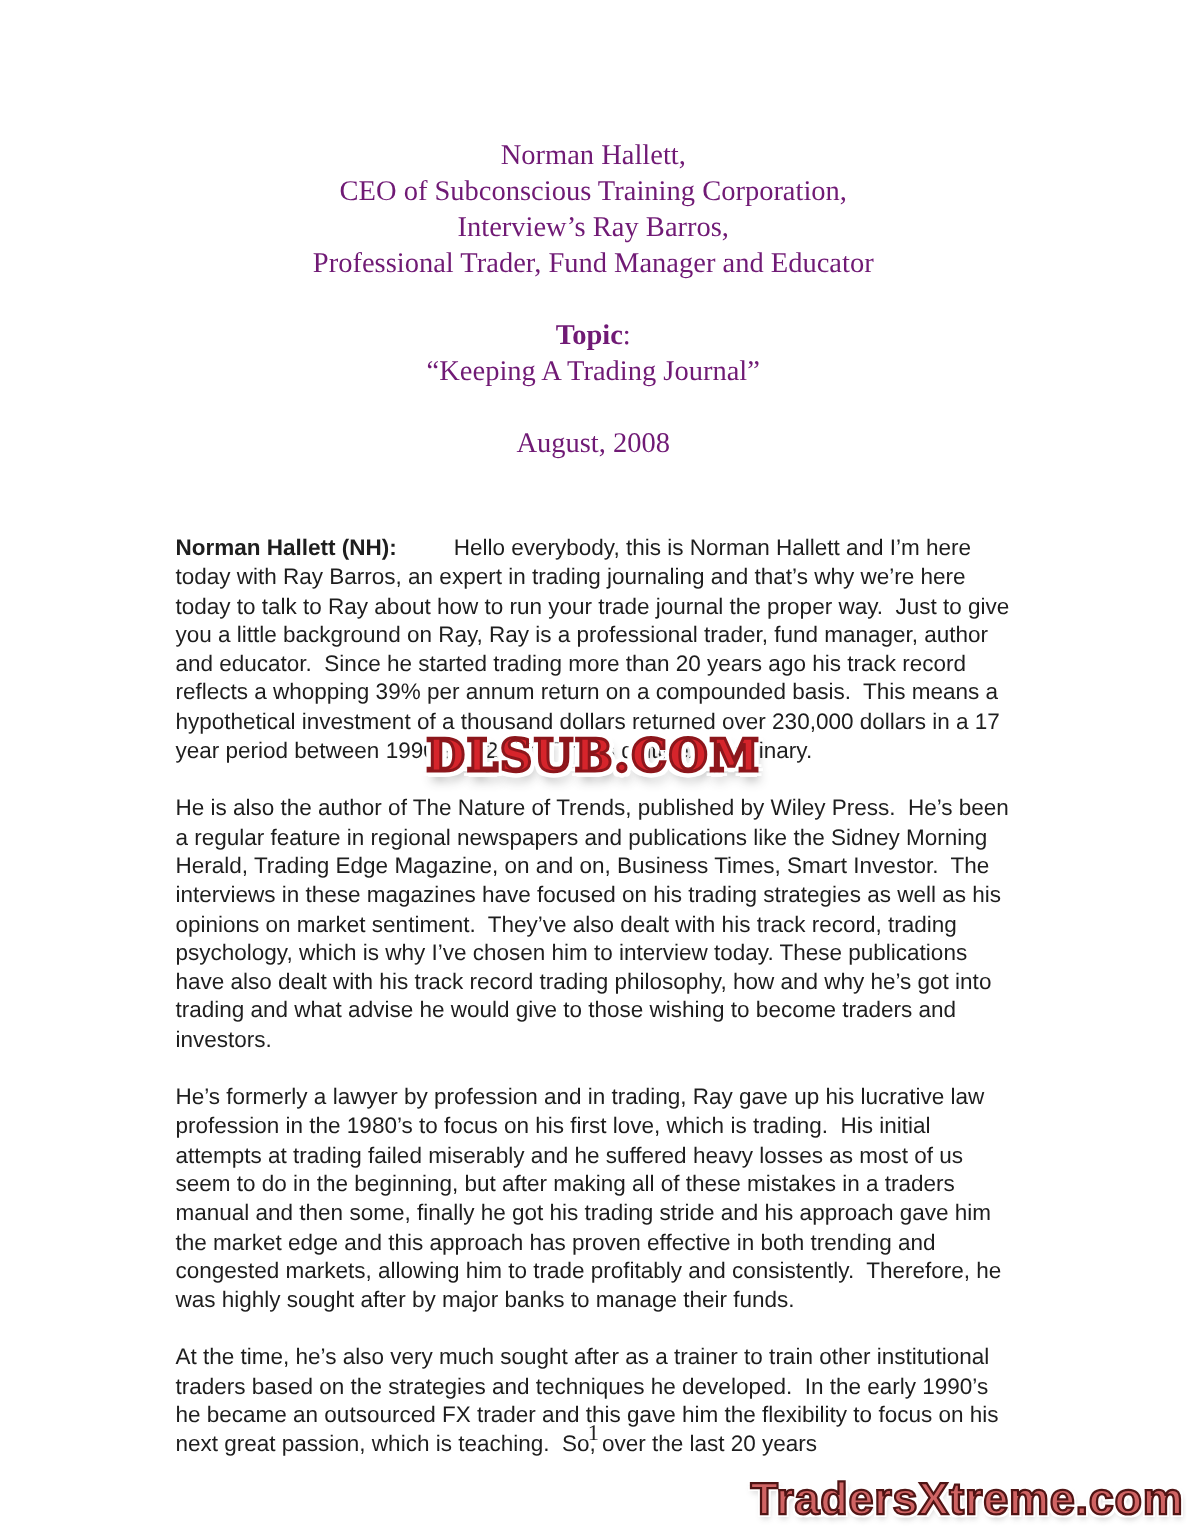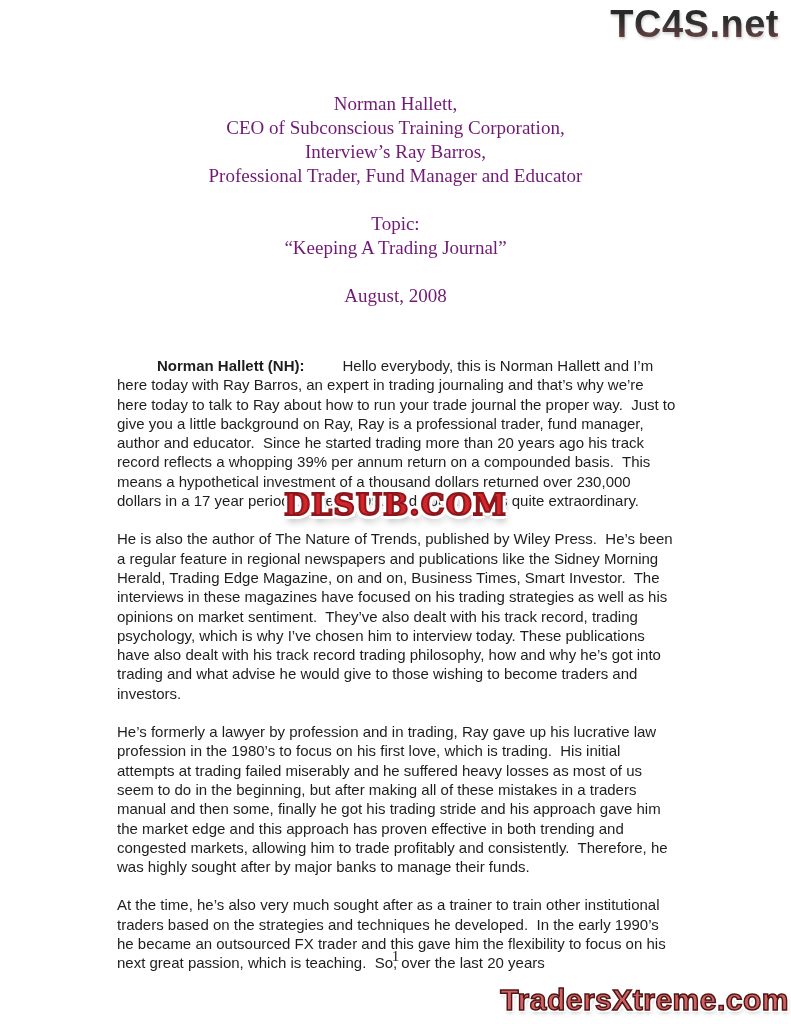--- a/index.html
+++ b/index.html
@@ -32,35 +32,35 @@
     top: 92px;
     left: 0;
     width: 100%;
     text-align: center;
     font-family: "Liberation Serif", serif;
     font-size: 19px;
     line-height: 24px;
     color: #701a75;
   }
   .header-spacer { height: 24px; }
-  .topic-label { font-weight: 400; }
+  .topic-label { font-weight: 700; }
   
   .body-block {
     position: absolute;
     top: 356px;
     left: 117px;
     width: 560px;
     font-family: "Liberation Sans", sans-serif;
     font-size: 15px;
     line-height: 19.3px;
     color: #1e1e1e;
   }
   .para { margin: 0 0 19px 0; white-space: pre-wrap; }
   .speaker { font-weight: 700; }
-  .speaker:not(:empty) { margin-right: 38px; margin-left: 40px; }
+  .speaker:not(:empty) { margin-right: 38px; }
   
   .watermark {
     position: absolute;
     top: 487px;
     left: 50%;
     transform: translateX(-50%);
     font-family: "DejaVu Serif", serif;
     font-weight: 700;
     font-size: 30px;
     letter-spacing: 1px;
@@ -104,21 +104,20 @@
        0 0 5px #ffffff,
        1px 3px 4px rgba(60,60,60,0.35);
     margin-left: 12px;
   }
 </style>
 </head>
 <body>
 
 <div class="page">
 
-  <div class="tc4s-logo">TC4S.net</div>
 
   <div class="header-block">
     <div>Norman Hallett,</div>
     <div>CEO of Subconscious Training Corporation,</div>
     <div>Interview’s Ray Barros,</div>
     <div>Professional Trader, Fund Manager and Educator</div>
     <div class="header-spacer"></div>
     <div><span class="topic-label">Topic</span><span>:</span></div>
     <div>“Keeping A Trading Journal”</div>
     <div class="header-spacer"></div>

